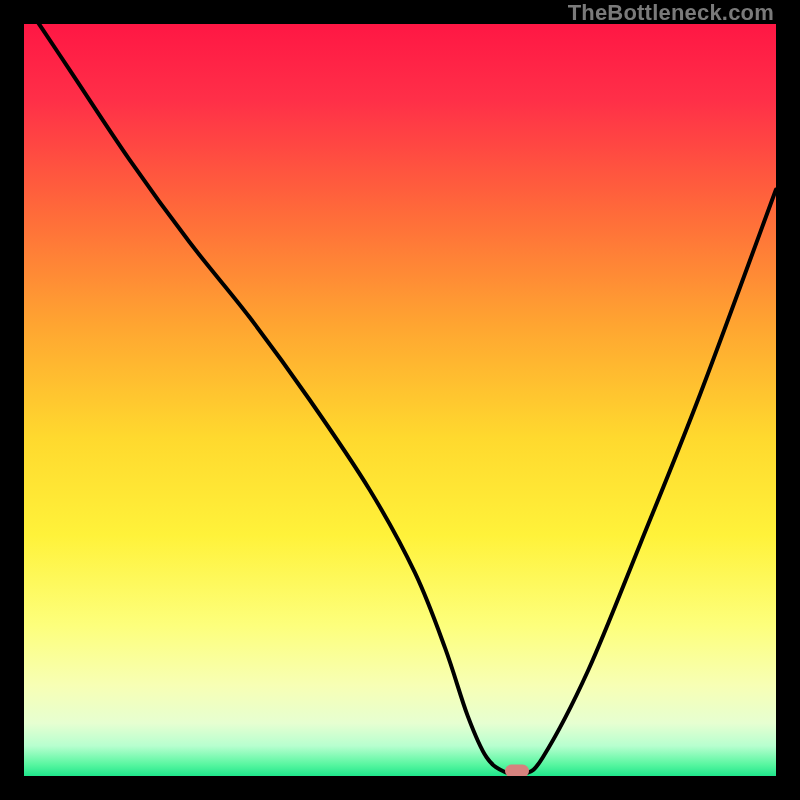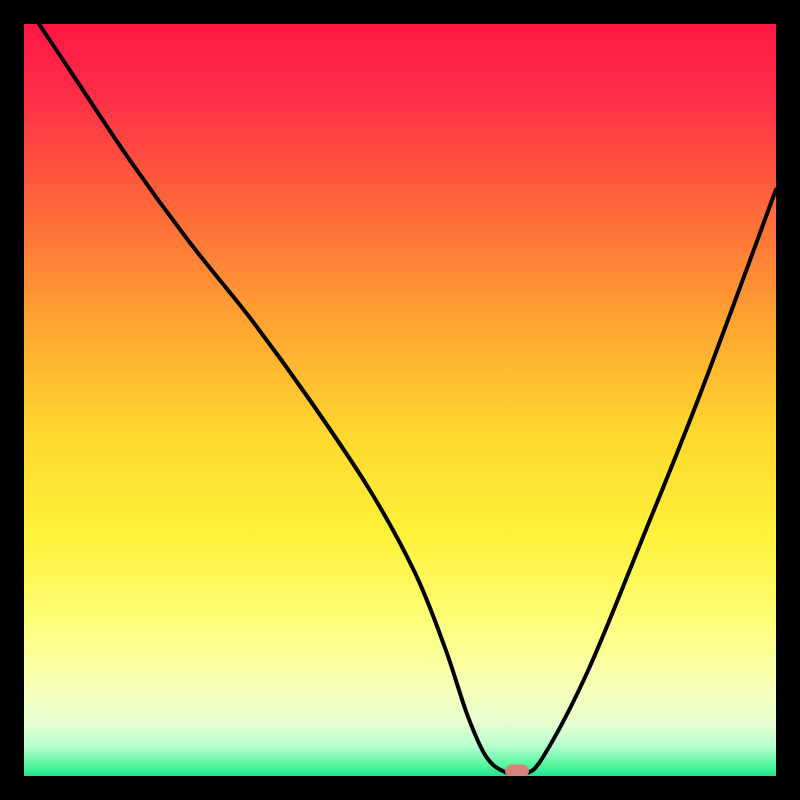--- a/index.html
+++ b/index.html
@@ -72,13 +72,14 @@
       <rect x="0" y="0" width="752" height="752" fill="url(#bg)"></rect>
     </svg>
 
     <svg class="curve" viewBox="0 0 752 752" preserveAspectRatio="none">
       <path id="curve-path" fill="none" stroke="#000000" stroke-width="4" stroke-linejoin="round" stroke-linecap="round" d="M 0.00 -22.56 C 7.52 -11.28, 27.57 18.80, 45.12 45.12 C 62.67 71.44, 85.23 106.53, 105.28 135.36 C 125.33 164.19, 145.39 191.76, 165.44 218.08 C 185.49 244.40, 205.55 266.96, 225.60 293.28 C 245.65 319.60, 265.71 347.17, 285.76 376.00 C 305.81 404.83, 328.37 437.41, 345.92 466.24 C 363.47 495.07, 378.51 522.64, 391.04 548.96 C 403.57 575.28, 412.35 600.35, 421.12 624.16 C 429.89 647.97, 436.79 673.67, 443.68 691.84 C 450.57 710.01, 456.21 723.80, 462.48 733.20 C 468.75 742.60, 475.01 745.48, 481.28 748.24 C 487.55 751.00, 493.81 752.25, 500.08 749.74 C 506.35 747.24, 508.23 750.37, 518.88 733.20 C 529.53 716.03, 547.71 682.44, 564.00 646.72 C 580.29 611.00, 597.84 565.25, 616.64 518.88 C 635.44 472.51, 654.24 427.39, 676.80 368.48 C 699.36 309.57, 739.47 199.28, 752.00 165.44"></path>
     </svg>
 
     <div class="marker" id="marker" style="left: 492.56px; top: 747.488px; background: rgb(214, 130, 126);"></div>
   </div>
 
+  <div class="watermark">TheBottleneck.com</div>
 </div>
 
 </body></html>

